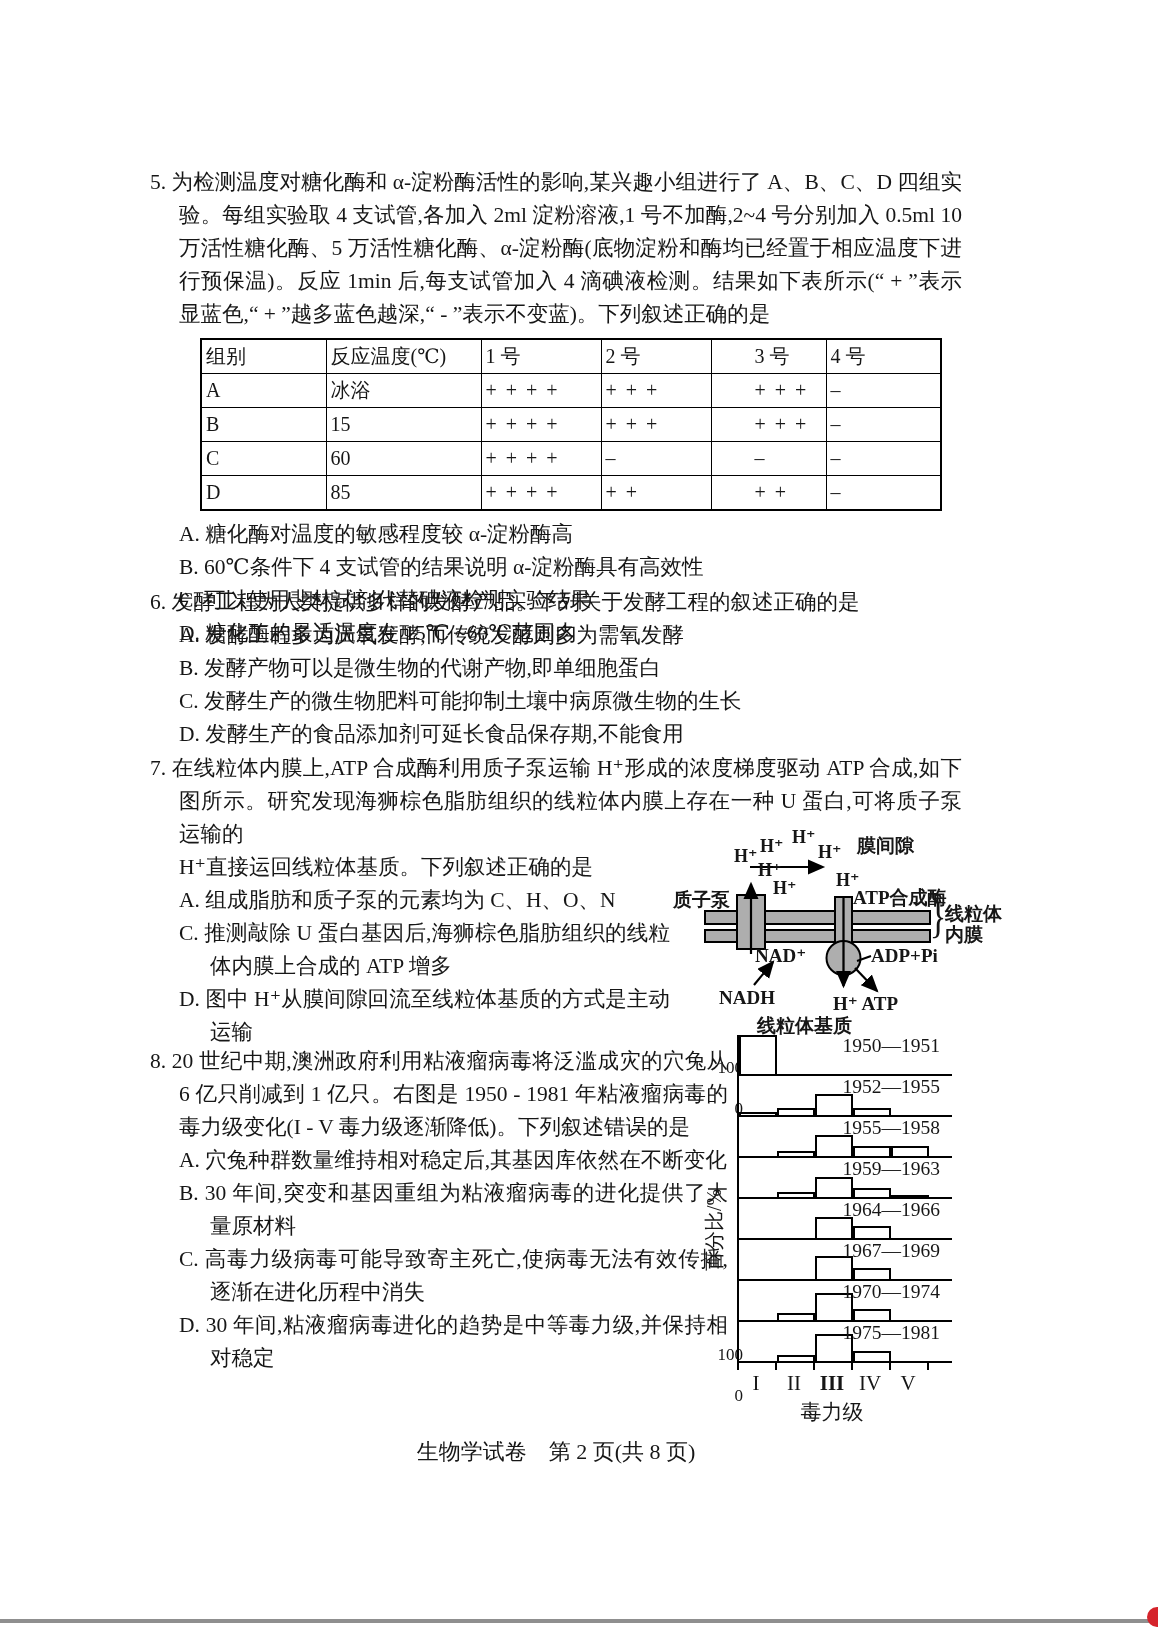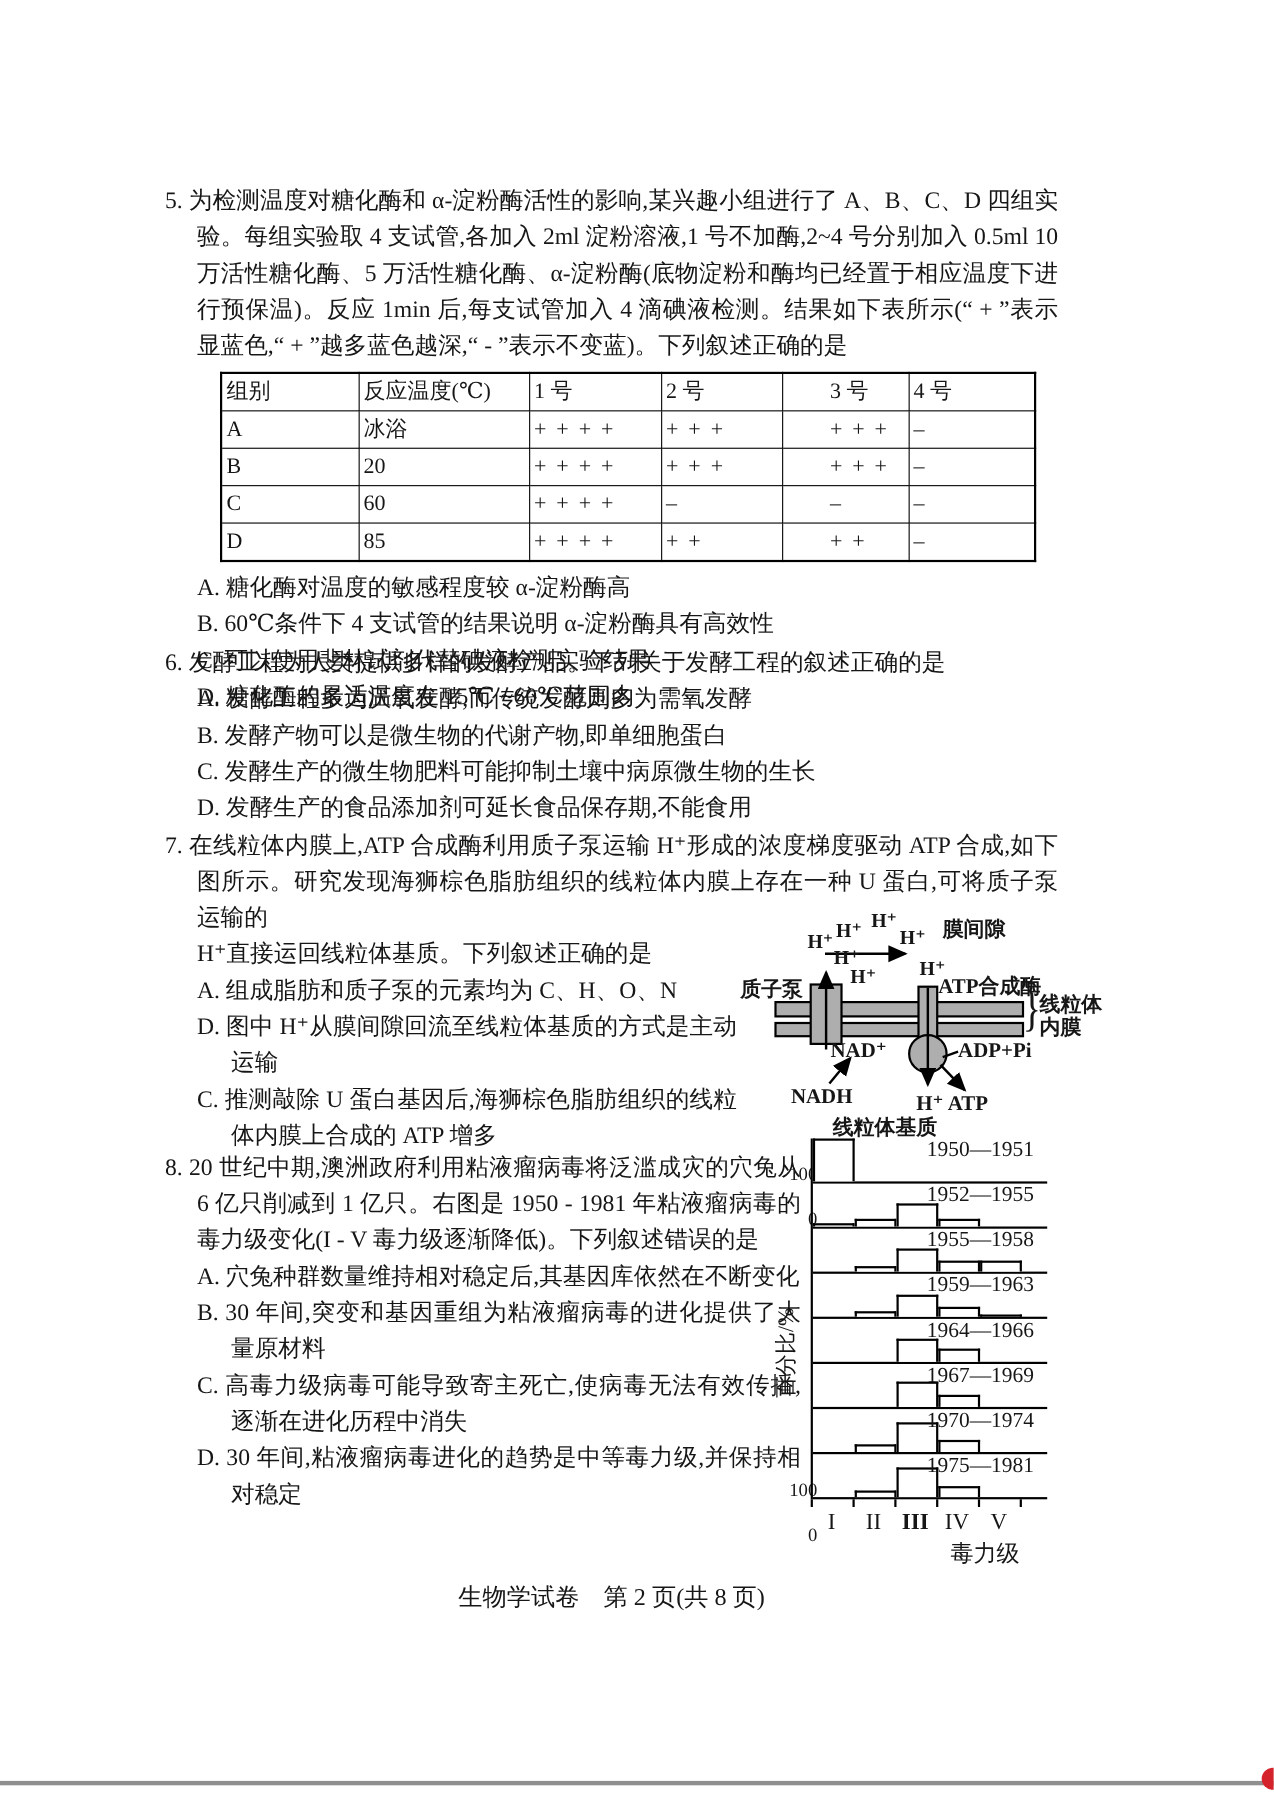--- a/index.html
+++ b/index.html
@@ -41,21 +41,21 @@
   .chart .ylabel { position:absolute; left:8px; top:245px; transform:rotate(-90deg); transform-origin:0 0; font-size:20px; white-space:nowrap; }
   .chart .ytick { position:absolute; left:12px; width:38px; text-align:right; font-size:17px; line-height:24px;margin-top:33px; }
   .panels { position:relative; margin:9px 0 0 44px; width:215px; border-left:2.5px solid #000; }
   .chart-panel { position:relative; height:41px; border-bottom:2.5px solid #000; }
   .chart-bar { position:absolute; bottom:0; width:38px; background:#fff; border:2px solid #000; border-bottom:none; }
   .chart-year { position:absolute; right:12px; top:1px; font-size:19.5px; line-height:20px; }
   .xaxis { position:relative; margin-left:44px; width:215px; height:8px; }
   .chart-x-tick { position:absolute; top:0; width:2px; height:7px; background:#000; }
   .xcats { position:relative; margin-left:44px; width:215px; height:25px; }
   .chart-cat { position:absolute; top:0; width:38px; text-align:center; font-size:21px; }
-  .xname { margin-left:44px; width:190px; text-align:right; font-size:21px; margin-top:2px; }
+  .xname { margin-left:44px; width:190px; text-align:center; font-size:21px; margin-top:2px; }
 
   .footer { position:absolute; left:150px; top:1437px; width:812px; text-align:center; font-size:22px; }
   .bottom-line { position:absolute; left:0; top:1619px; width:1158px; height:4px; background:#8f8f8f; }
   .red-dot { position:absolute; left:1147px; top:1607px; width:20px; height:20px; border-radius:50%; }
 </style>
 </head>
 <body>
 
 <div class="page">
 
@@ -76,21 +76,21 @@
           <tr>
             <td>A</td>
             <td>冰浴</td>
             <td class="plus">+ + + +</td>
             <td class="plus">+ + +</td>
             <td class="plus">+ + +</td>
             <td class="plus">–</td>
           </tr>
           <tr>
             <td>B</td>
-            <td>20</td>
+            <td>15</td>
             <td class="plus">+ + + +</td>
             <td class="plus">+ + +</td>
             <td class="plus">+ + +</td>
             <td class="plus">–</td>
           </tr>
           <tr>
             <td>C</td>
             <td>60</td>
             <td class="plus">+ + + +</td>
             <td class="plus">–</td>
@@ -124,22 +124,22 @@
         <li>D. 发酵生产的食品添加剂可延长食品保存期,不能食用</li>
       </ul>
   </div>
 
   <div class="q" style="left:150px; top:752px; width:812px;">
     <p class="qp"><span>7.</span> <span>在线粒体内膜上,ATP 合成酶利用质子泵运输 H⁺形成的浓度梯度驱动 ATP 合成,如下图所示。研究发现海狮棕色脂肪组织的线粒体内膜上存在一种 U 蛋白,可将质子泵运输的</span></p>
     <div style="width:520px;">
       <p class="cont">H⁺直接运回线粒体基质。下列叙述正确的是</p>
       <ul class="opts">
           <li>A. 组成脂肪和质子泵的元素均为 C、H、O、N</li>
+          <li>C. 推测敲除 U 蛋白基因后,海狮棕色脂肪组织的线粒体内膜上合成的 ATP 增多</li>
           <li>D. 图中 H⁺从膜间隙回流至线粒体基质的方式是主动运输</li>
-          <li>C. 推测敲除 U 蛋白基因后,海狮棕色脂肪组织的线粒体内膜上合成的 ATP 增多</li>
         </ul>
     </div>
   </div>
 
   <div class="diagram">
     <svg width="360" height="240" viewBox="0 0 360 240">
       <defs>
         <marker id="arr" markerWidth="9" markerHeight="8" refX="7" refY="3.5" orient="auto">
           <path d="M0,0 L8,3.5 L0,7 z" fill="#000"></path>
         </marker>

